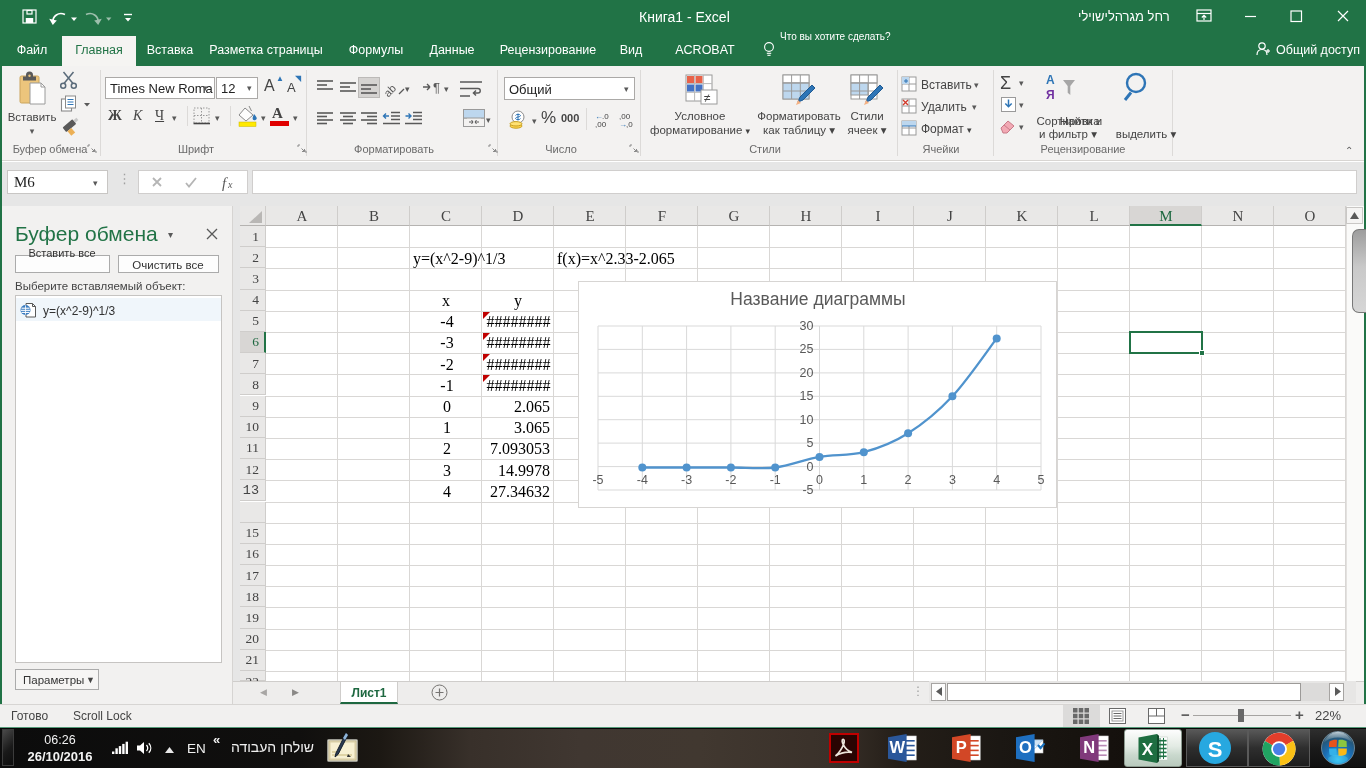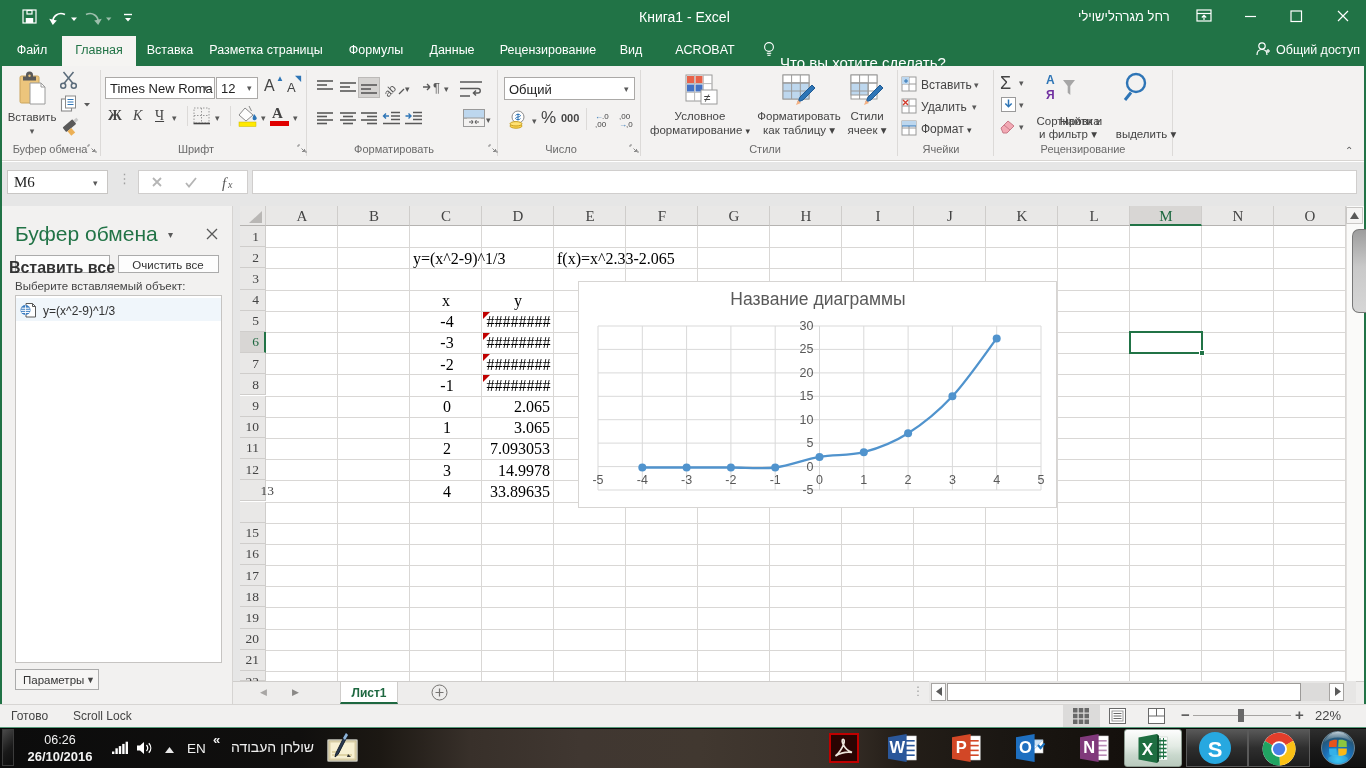--- a/index.html
+++ b/index.html
@@ -47,21 +47,21 @@
 <span class="t" style="left:548px;top:44px;transform:translateX(-50%);font-size:12.5px;color:#fff;">Рецензирование</span>
 <span class="t" style="left:631px;top:44px;transform:translateX(-50%);font-size:12.5px;color:#fff;">Вид</span>
 <span class="t" style="left:705px;top:44px;transform:translateX(-50%);font-size:12.5px;color:#fff;">ACROBAT</span>
 <svg style="left:762px;top:41px" width="14" height="16" viewBox="0 0 14 16">
 <g fill="none" stroke="#fff" stroke-width="1.1">
       <circle cx="7" cy="6" r="4.4"></circle>
       <line x1="4.8" y1="12.3" x2="9.2" y2="12.3"></line>
       <line x1="5.4" y1="14.3" x2="8.6" y2="14.3"></line>
     </g>
   </svg>
-<span class="t" style="left:780px;top:55px;font-size:15px;color:#fff;">Что вы хотите сделать?</span>
+<span class="t" style="left:780px;top:32px;font-size:10px;color:#fff;">Что вы хотите сделать?</span>
 <svg style="left:1255px;top:41px" width="17" height="16" viewBox="0 0 17 16">
 <g fill="none" stroke="#fff" stroke-width="1.2">
       <circle cx="7" cy="5" r="3.2"></circle>
       <path d="M2 14 c0-4 2.5-5.5 5-5.5 s5 1.5 5 5.5"></path>
       <line x1="13" y1="8" x2="13" y2="12"></line>
       <line x1="11" y1="10" x2="15" y2="10"></line>
     </g>
   </svg>
 <span class="t" style="left:1276px;top:44px;font-size:12.5px;color:#fff;">Общий доступ</span>
 <div id="ribbon" style="left:0;top:66px;width:1366px;height:95px;background:#f3f2f1;border-bottom:1px solid #d8d5d2;">
@@ -381,21 +381,21 @@
 <div style="left:0;top:66px;width:2px;height:662px;background:#217346;"></div>
 <div style="left:1364px;top:66px;width:2px;height:662px;background:#217346;"></div>
 <div style="left:0;top:726px;width:1366px;height:2px;background:#549a78;"></div>
 <div style="left:2px;top:206px;width:231px;height:498px;background:#f2f1f0;border-right:1px solid #d6d4d2;"></div>
 <span class="t" style="left:15px;top:223px;font-size:21px;color:#217346;">Буфер обмена</span>
 <span class="t" style="left:168px;top:230px;font-size:10px;color:#595959;">▾</span>
 <svg style="left:206px;top:228px" width="12" height="12" viewBox="0 0 12 12">
     <path d="M1 1 L11 11 M11 1 L1 11" stroke="#595959" stroke-width="1.3"></path>
   </svg>
 <div style="left:15px;top:255px;width:95px;height:18px;background:#fdfdfd;border:1px solid #ababab;"></div>
-<span class="t" style="left:62px;top:260px;transform:translateX(-50%);font-size:16px;color:#333;font-weight:bold;">Вставить все</span>
+<span class="t" style="left:62px;top:248px;transform:translateX(-50%);font-size:11px;color:#333;">Вставить все</span>
 <div style="left:118px;top:255px;width:101px;height:18px;background:#fdfdfd;border:1px solid #ababab;"></div>
 <span class="t" style="left:168px;top:260px;transform:translateX(-50%);font-size:11.5px;color:#333;">Очистить все</span>
 <span class="t" style="left:15px;top:281px;font-size:11.5px;color:#444;">Выберите вставляемый объект:</span>
 <div style="left:15px;top:295px;width:207px;height:368px;background:#fff;border:1px solid #c6c4c2;"></div>
 <div style="left:16px;top:298px;width:205px;height:23px;background:#f0f6fb;"></div>
 <svg style="left:20px;top:302px" width="17" height="17" viewBox="0 0 17 17">
 <path d="M6 1.5 L12.5 1.5 L15.5 4.5 L15.5 15 L6 15 Z" fill="#fff" stroke="#595959" stroke-width="1"></path>
 <path d="M12.5 1.5 l0 3 l3 0" fill="none" stroke="#595959" stroke-width="1"></path>
 <circle cx="5.5" cy="8" r="5" fill="#3a7cc0"></circle>
 <g stroke="#fff" stroke-width="1.1" fill="none">
@@ -499,21 +499,21 @@
 <span class="t" style="left:259px;top:377.8px;transform:translateX(-100%);font-size:13.5px;font-family:'Liberation Serif',serif;color:#444;">8</span>
 <div style="left:240px;top:395.5px;width:26px;height:21.2px;background:#e9e8e7;border-right:1px solid #cfcdcb;border-bottom:1px solid #cfcdcb;"></div>
 <span class="t" style="left:259px;top:399.0px;transform:translateX(-100%);font-size:13.5px;font-family:'Liberation Serif',serif;color:#444;">9</span>
 <div style="left:240px;top:416.7px;width:26px;height:21.2px;background:#e9e8e7;border-right:1px solid #cfcdcb;border-bottom:1px solid #cfcdcb;"></div>
 <span class="t" style="left:259px;top:420.2px;transform:translateX(-100%);font-size:13.5px;font-family:'Liberation Serif',serif;color:#444;">10</span>
 <div style="left:240px;top:437.9px;width:26px;height:21.2px;background:#e9e8e7;border-right:1px solid #cfcdcb;border-bottom:1px solid #cfcdcb;"></div>
 <span class="t" style="left:259px;top:441.4px;transform:translateX(-100%);font-size:13.5px;font-family:'Liberation Serif',serif;color:#444;">11</span>
 <div style="left:240px;top:459.1px;width:26px;height:21.2px;background:#e9e8e7;border-right:1px solid #cfcdcb;border-bottom:1px solid #cfcdcb;"></div>
 <span class="t" style="left:259px;top:462.6px;transform:translateX(-100%);font-size:13.5px;font-family:'Liberation Serif',serif;color:#444;">12</span>
 <div style="left:240px;top:480.3px;width:26px;height:21.2px;background:#e9e8e7;border-right:1px solid #cfcdcb;border-bottom:1px solid #cfcdcb;"></div>
-<span class="t" style="left:259px;top:483.8px;transform:translateX(-100%);font-size:13.5px;font-family:Liberation Serif, serif;color:#444;margin-left:15px;">13</span>
+<span class="t" style="left:259px;top:483.8px;transform:translateX(-100%);font-size:13.5px;font-family:Liberation Mono, monospace;color:#444;">13</span>
 <div style="left:240px;top:501.5px;width:26px;height:21.2px;background:#e9e8e7;border-right:1px solid #cfcdcb;border-bottom:1px solid #cfcdcb;"></div>
 <span class="t" style="left:259px;top:505.0px;transform:translateX(-100%);font-size:13.5px;font-family:'Liberation Serif',serif;color:#701a75;margin-top:36px;">14</span>
 <div style="left:240px;top:522.7px;width:26px;height:21.2px;background:#e9e8e7;border-right:1px solid #cfcdcb;border-bottom:1px solid #cfcdcb;"></div>
 <span class="t" style="left:259px;top:526.2px;transform:translateX(-100%);font-size:13.5px;font-family:'Liberation Serif',serif;color:#444;">15</span>
 <div style="left:240px;top:543.9px;width:26px;height:21.2px;background:#e9e8e7;border-right:1px solid #cfcdcb;border-bottom:1px solid #cfcdcb;"></div>
 <span class="t" style="left:259px;top:547.4px;transform:translateX(-100%);font-size:13.5px;font-family:'Liberation Serif',serif;color:#444;">16</span>
 <div style="left:240px;top:565.0px;width:26px;height:21.2px;background:#e9e8e7;border-right:1px solid #cfcdcb;border-bottom:1px solid #cfcdcb;"></div>
 <span class="t" style="left:259px;top:568.5px;transform:translateX(-100%);font-size:13.5px;font-family:'Liberation Serif',serif;color:#444;">17</span>
 <div style="left:240px;top:586.2px;width:26px;height:21.2px;background:#e9e8e7;border-right:1px solid #cfcdcb;border-bottom:1px solid #cfcdcb;"></div>
 <span class="t" style="left:259px;top:589.7px;transform:translateX(-100%);font-size:13.5px;font-family:'Liberation Serif',serif;color:#444;">18</span>
@@ -552,21 +552,21 @@
     <path d="M0 0 L7 0 L0 7 Z" fill="#c00000"></path>
   </svg>
 <span class="t" style="left:518.5px;top:377.8px;transform:translateX(-50%);font-size:16px;font-family:'Liberation Serif',serif;color:#000;">########</span>
 <svg style="left:483px;top:375.3px" width="7" height="7" viewBox="0 0 7 7">
     <path d="M0 0 L7 0 L0 7 Z" fill="#c00000"></path>
   </svg>
 <span class="t" style="left:550px;top:399.0px;transform:translateX(-100%);font-size:16px;font-family:'Liberation Serif',serif;color:#000;">2.065</span>
 <span class="t" style="left:550px;top:420.2px;transform:translateX(-100%);font-size:16px;font-family:'Liberation Serif',serif;color:#000;">3.065</span>
 <span class="t" style="left:550px;top:441.4px;transform:translateX(-100%);font-size:16px;font-family:'Liberation Serif',serif;color:#000;">7.093053</span>
 <span class="t" style="left:550px;top:462.6px;transform:translateX(-100%);font-size:16px;font-family:'Liberation Serif',serif;color:#000;">14.9978</span>
-<span class="t" style="left:550px;top:483.8px;transform:translateX(-100%);font-size:16px;font-family:'Liberation Serif',serif;color:#000;">33.89635</span>
+<span class="t" style="left:550px;top:483.8px;transform:translateX(-100%);font-size:16px;font-family:'Liberation Serif',serif;color:#000;">27.34632</span>
 <div style="left:578px;top:281px;width:479px;height:227px;background:#fff;border:1px solid #d7d5d3;"></div>
 <span class="t" style="left:818px;top:291px;transform:translateX(-50%);font-size:17.5px;color:#595959;">Название диаграммы</span>
 <svg style="left:578px;top:281px" width="479" height="227" viewBox="0 0 479 227">
     <line x1="20.0" y1="45" x2="20.0" y2="209" stroke="#d9d9d9" stroke-width="1"></line>
     <line x1="64.3" y1="45" x2="64.3" y2="209" stroke="#d9d9d9" stroke-width="1"></line>
     <line x1="108.6" y1="45" x2="108.6" y2="209" stroke="#d9d9d9" stroke-width="1"></line>
     <line x1="152.9" y1="45" x2="152.9" y2="209" stroke="#d9d9d9" stroke-width="1"></line>
     <line x1="197.2" y1="45" x2="197.2" y2="209" stroke="#d9d9d9" stroke-width="1"></line>
     <line x1="241.5" y1="45" x2="241.5" y2="209" stroke="#d9d9d9" stroke-width="1"></line>
     <line x1="285.8" y1="45" x2="285.8" y2="209" stroke="#d9d9d9" stroke-width="1"></line>

